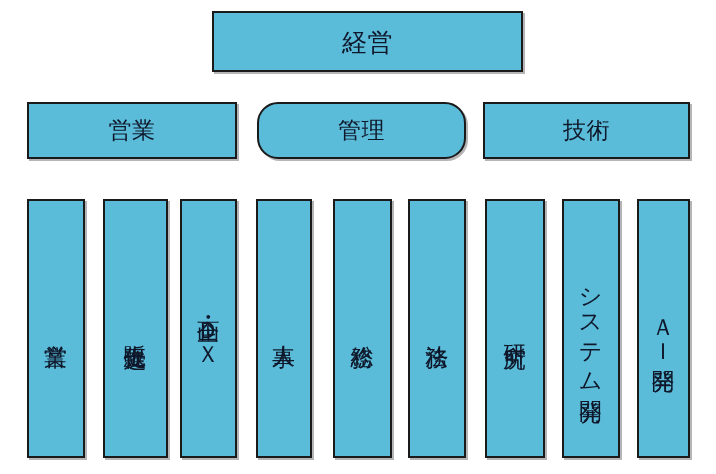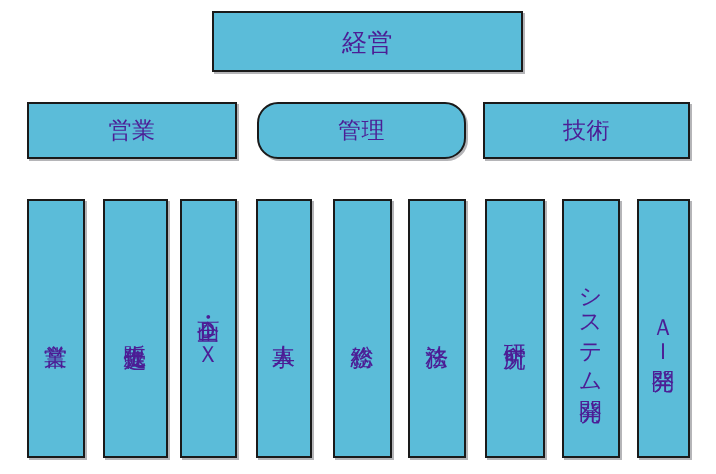--- a/index.html
+++ b/index.html
@@ -20,21 +20,21 @@
   }
   .node {
     position: absolute;
     background: #5bbcd9;
     border: 2px solid #1a1a1a;
     box-sizing: border-box;
     box-shadow: 2px 2px 0 0 rgba(120,120,125,0.55);
     display: flex;
     align-items: center;
     justify-content: center;
-    color: #4c1d95;
+    color: #0f172a;
     line-height: 1.12;
     letter-spacing: 0.02em;
   }
   .node .label {
     display: block;
     text-align: center;
     white-space: pre-line;
   }
   
   .tier-top {

